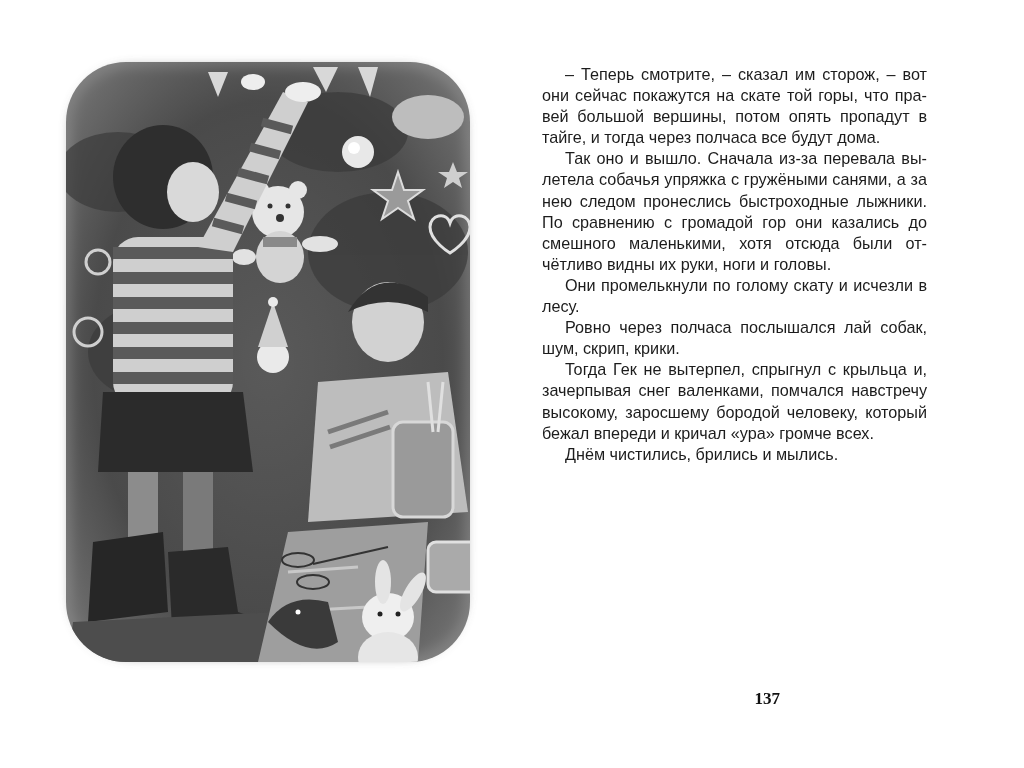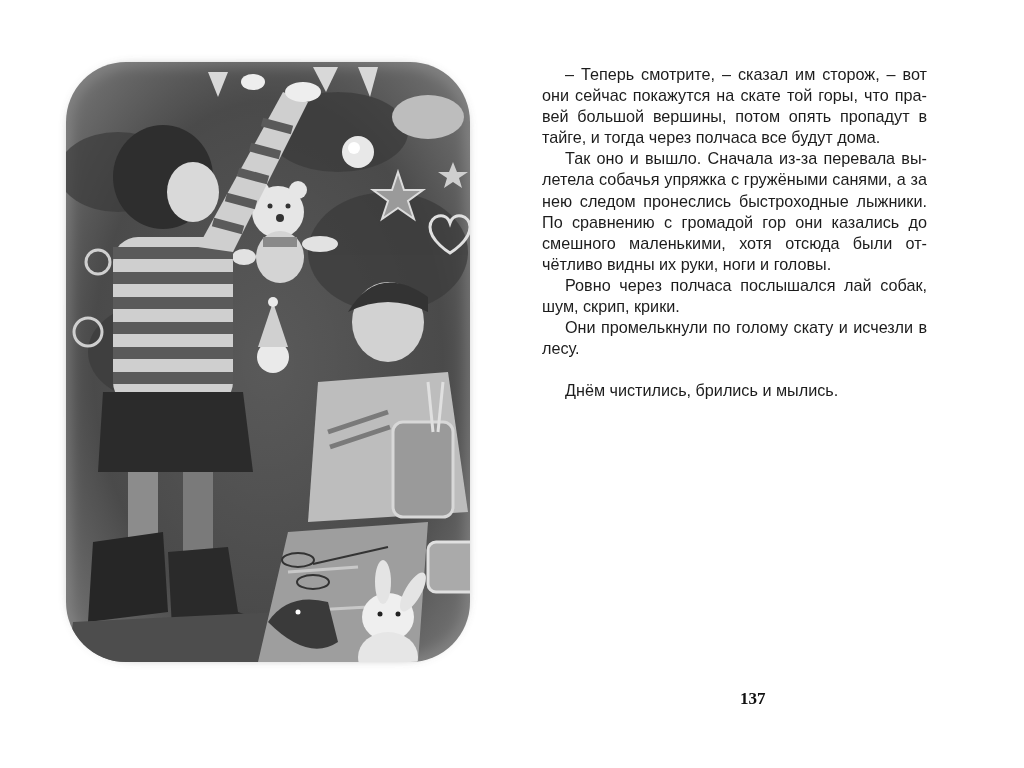--- a/index.html
+++ b/index.html
@@ -12,23 +12,23 @@
     position: absolute; left: 58px; top: 52px; width: 420px; height: 620px;
   }
   .illustration svg { width: 100%; height: 100%; display: block; }
   .text-page {
     position: absolute; left: 542px; top: 64px; width: 385px;
     font-size: 16.2px; line-height: 21.1px; color: #1c1c1c;
   }
   .text-page p {
     margin: 0; text-indent: 23px; text-align: justify; hyphens: manual;
   }
-  .text-page p.gap { margin-top: 21px; }
+  .text-page p.gap { }
   .page-number {
-    position: absolute; left: 740px; top: 689px; width: 40px; text-align: left;
+    position: absolute; left: 740px; top: 689px; width: 40px; text-align: right;
     font-family: "Liberation Serif", serif; font-weight: bold; font-size: 17px; color: #111;
   }
 </style>
 </head>
 <body>
 
 <div class="spread">
 
   <div class="illustration">
     <svg viewBox="0 0 420 620" xmlns="http://www.w3.org/2000/svg">
@@ -163,19 +163,20 @@
 
         <circle cx="40" cy="210" r="12" fill="none" stroke="#d0d0d0" stroke-width="3"></circle>
         <circle cx="30" cy="280" r="14" fill="none" stroke="#cfcfcf" stroke-width="3"></circle>
       </g>
     </svg>
   </div>
 
   <div class="text-page">
     <p>– Теперь смотрите, – сказал им сторож, – вот они сейчас покажутся на скате той горы, что пра­вей большой вершины, потом опять пропадут в тайге, и тогда через полчаса все будут дома.</p>
     <p>Так оно и вышло. Сначала из-за перевала вы­летела собачья упряжка с гружёными санями, а за нею следом пронеслись быстроходные лыж­ники. По сравнению с громадой гор они казались до смешного маленькими, хотя отсюда были от­чётливо видны их руки, ноги и головы.</p>
+    <p>Они промелькнули по голому скату и исчезли в лесу.</p>
     <p>Ровно через полчаса послышался лай собак, шум, скрип, крики.</p>
-    <p>Они промелькнули по голому скату и исчезли в лесу.</p>
+    <p>Тогда Гек не вытерпел, спрыгнул с крыльца и, зачерпывая снег валенками, помчался навстречу высокому, заросшему бородой человеку, кото­рый бежал впереди и кричал «ура» громче всех.</p>
     <p class="gap">Днём чистились, брились и мылись.</p>
   </div>
 
   <div class="page-number">137</div>
 </div>
 
 </body></html>

